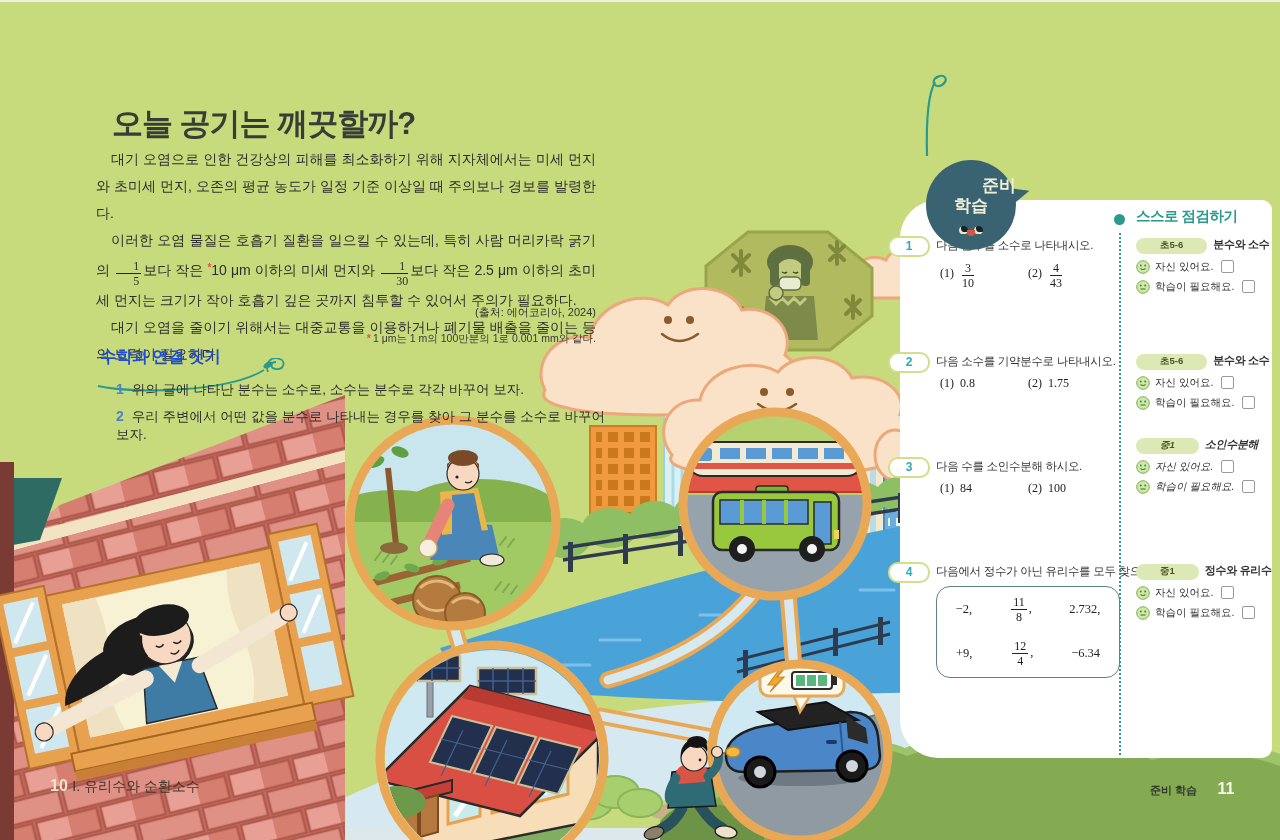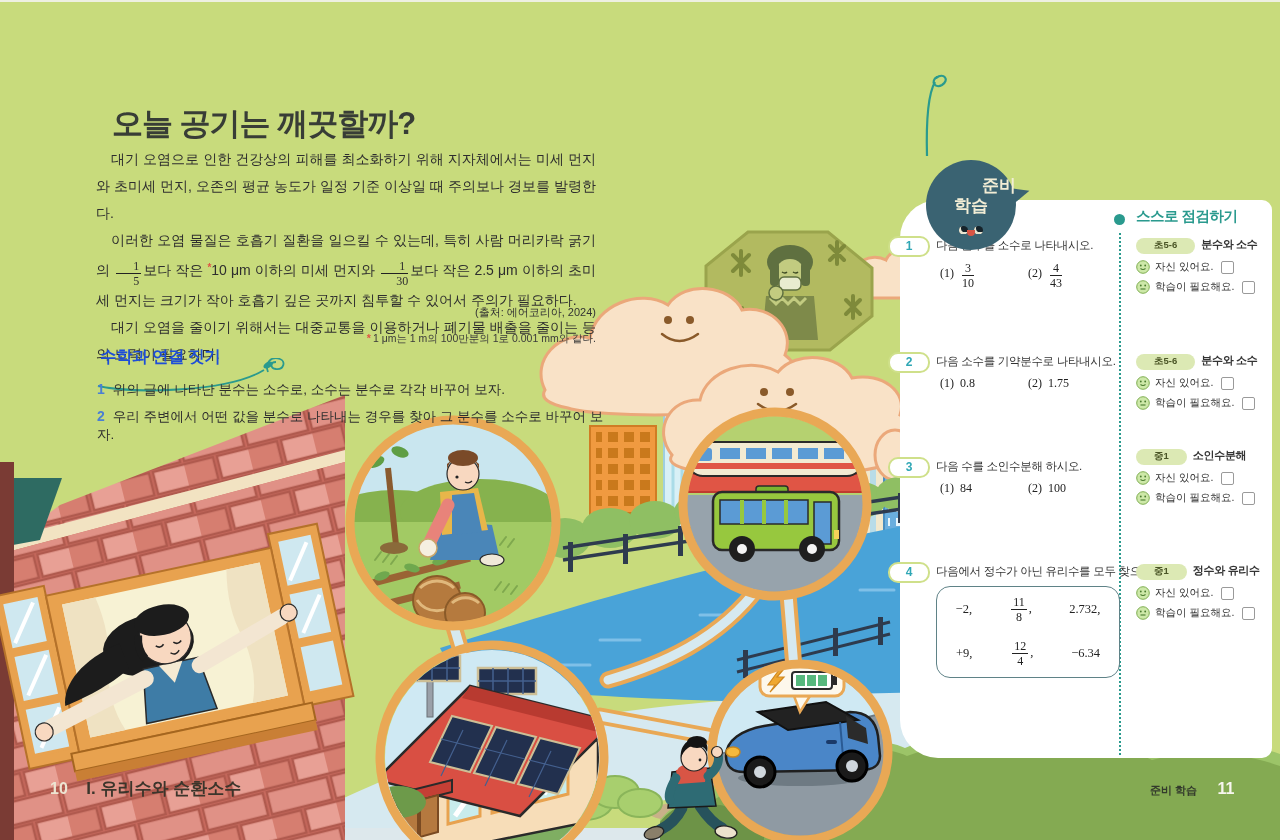--- a/index.html
+++ b/index.html
@@ -19,25 +19,25 @@
   .star{color:#e05545;font-weight:bold;margin-right:2px;}
   .star-sup{color:#e05545;font-weight:bold;font-size:10px;vertical-align:4px;}
   .frac{display:inline-block;text-align:center;vertical-align:-10px;
         font-family:"Liberation Serif",serif;line-height:1;margin:0 2px;}
   .frac .n{display:block;font-size:12px;padding:0 2px 1px;border-bottom:1.2px solid #222;}
   .frac .d{display:block;font-size:12px;padding-top:1px;}
   .lp-section{position:absolute;left:100px;top:346px;z-index:3;}
   .lp-section .lbl{font-size:16.5px;font-weight:bold;color:#1d4ed8;letter-spacing:-0.5px;}
   .lp-section svg{position:absolute;left:-8px;top:12px;}
   .lp-acts{position:absolute;left:97px;top:381px;width:520px;z-index:3;}
-  .lp-act{margin-bottom:9px;font-size:13.5px;color:#2e2e2e;}
+  .lp-act{margin-bottom:9px;font-size:13.5px;color:#2e2e2e;margin-left:19px;}
   .lp-act .no{color:#4a7fd4;font-weight:bold;font-size:14px;margin-right:8px;}
   .lp-footer{position:absolute;left:50px;top:777px;z-index:4;}
   .lp-footer .pg{font-size:16px;font-weight:bold;color:#ece5d2;}
-  .lp-footer .ch{font-size:17px;color:#3b352b;margin-left:14px;font-weight:bold;}
+  .lp-footer .ch{font-size:14px;color:#3b352b;font-weight:normal;}
 
   
   .unit-intro{position:absolute;left:922px;top:68px;z-index:3;}
   .unit-intro .vine{position:absolute;left:0;top:0;}
   .unit-intro .txt{margin-left:28px;}
   .unit-intro .t{font-size:13px;font-weight:bold;color:#2a9a8e;margin-bottom:7px;}
   .unit-intro .l{font-size:11px;color:#3a3a3a;line-height:19px;}
 
   .panel{position:absolute;left:900px;top:200px;width:372px;height:558px;background:#ffffff;
          border-radius:38px 10px 10px 38px;z-index:2;}
@@ -72,26 +72,26 @@
   .it2{position:absolute;left:88px;top:0;}
   .it1{position:absolute;left:0;top:0;}
   .ilabel{margin-right:6px;}
   .q4box{position:absolute;left:36px;top:24px;width:182px;height:90px;border:1.5px solid #5f8287;
          border-radius:14px;}
   .q4row{display:flex;justify-content:space-around;align-items:center;height:44px;
          font-family:"Liberation Serif",serif;font-size:12.5px;color:#222;}
   .q4row .frac{vertical-align:-9px;}
 
   .chk{position:absolute;left:1136px;width:140px;z-index:3;}
-  .c1{top:234px;} .c2{top:350px;} .c3{top:445px;} .c4{top:560px;}
+  .c1{top:234px;} .c2{top:350px;} .c3{top:434px;font-style:italic;} .c4{top:560px;}
   .chk .head{margin-bottom:6px;}
-  .lvl{display:inline-block;background:#dce9b4;border-radius:8px;padding:1px 18px 2px;
+  .lvl{display:inline-block;background:#dce9b4;border-radius:8px;padding:1px 24px 2px;
        font-size:9.5px;font-weight:bold;color:#4a5526;}
   .topic{font-size:11px;font-weight:bold;color:#333;margin-left:6px;letter-spacing:-0.3px;}
-  .crow{margin-top:6px;font-size:10.5px;color:#333;display:flex;align-items:flex-end;}
+  .crow{margin-top:6px;font-size:10.5px;color:#333;display:flex;align-items:flex-start;}
   .crow svg{margin-right:5px;}
   .cbox{display:inline-block;width:11px;height:11px;border:1.4px solid #9a9a9a;border-radius:2px;
         background:#fff;margin-left:8px;}
 
   .rp-footer{position:absolute;left:1150px;top:780px;z-index:4;}
   .rp-footer .lb{font-size:11px;font-weight:bold;color:#333a2c;}
   .rp-footer .pg{font-size:16px;font-weight:bold;color:#f7f6ef;margin-left:16px;}
 </style>
 </head>
 <body>

